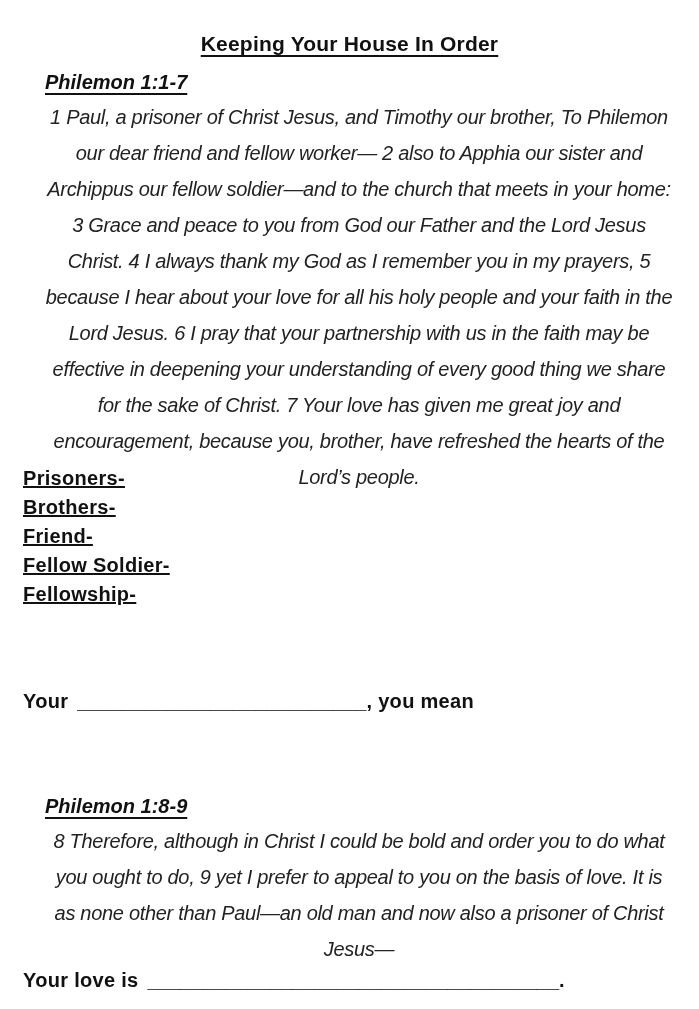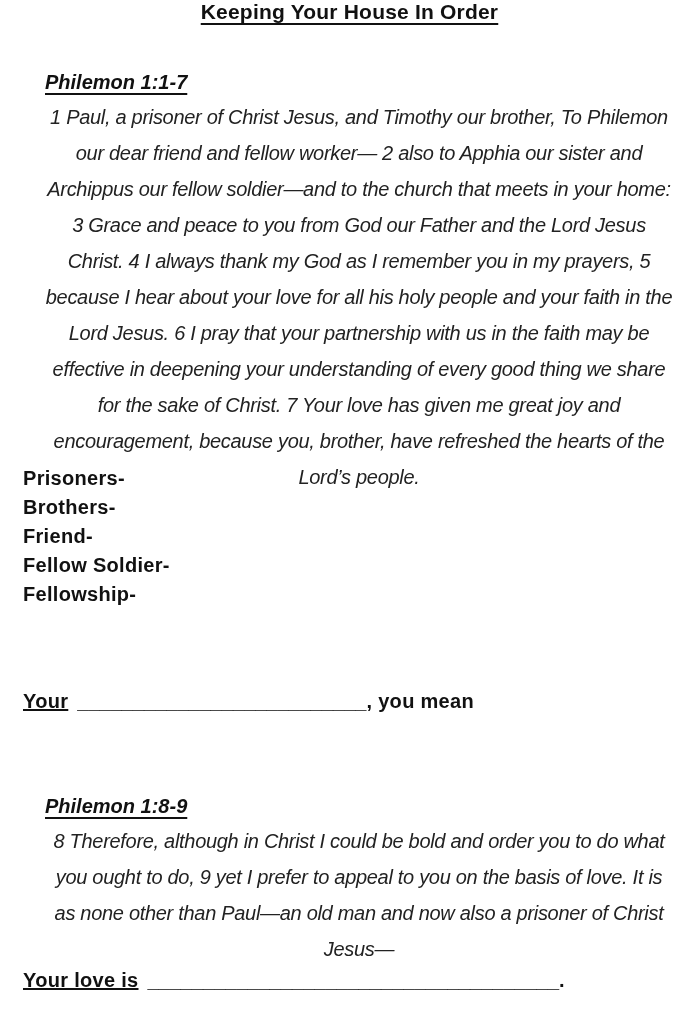--- a/index.html
+++ b/index.html
@@ -11,21 +11,21 @@
     position: relative;
     width: 699px;
     height: 1009px;
     background: #ffffff;
     color: #1c1c1c;
     font-family: "Liberation Sans", sans-serif;
     overflow: hidden;
   }
   .title {
     position: absolute;
-    top: 0;
+    top: 32px;
     left: 0;
     width: 100%;
     margin: 0;
     text-align: center;
     font-size: 21px;
     font-weight: bold;
     letter-spacing: 0.2px;
     text-decoration: underline;
     text-decoration-thickness: 1.5px;
     text-underline-offset: 4px;
@@ -63,34 +63,35 @@
     left: 23px;
     top: 464px;
     margin: 0;
     padding: 0;
     list-style: none;
     font-size: 20px;
     font-weight: bold;
     line-height: 29px;
     letter-spacing: 0.3px;
     color: #111111;
+    text-decoration: underline;
   }
   .fill {
     position: absolute;
     left: 23px;
     font-size: 20px;
     font-weight: bold;
     letter-spacing: 0.3px;
     color: #111111;
     white-space: nowrap;
   }
   .fill-1a { top: 690px; }
   .fill-1b { top: 736px; }
   .fill-2  { top: 969px; }
-  .fill .pre { margin-right: 9px; text-decoration: underline; }
+  .fill .pre { margin-right: 9px; }
   .fill .blank {
     font-weight: bold;
     letter-spacing: 0;
     text-align: right;
   }
 </style>
 </head>
 <body>
 
 <div class="page">

